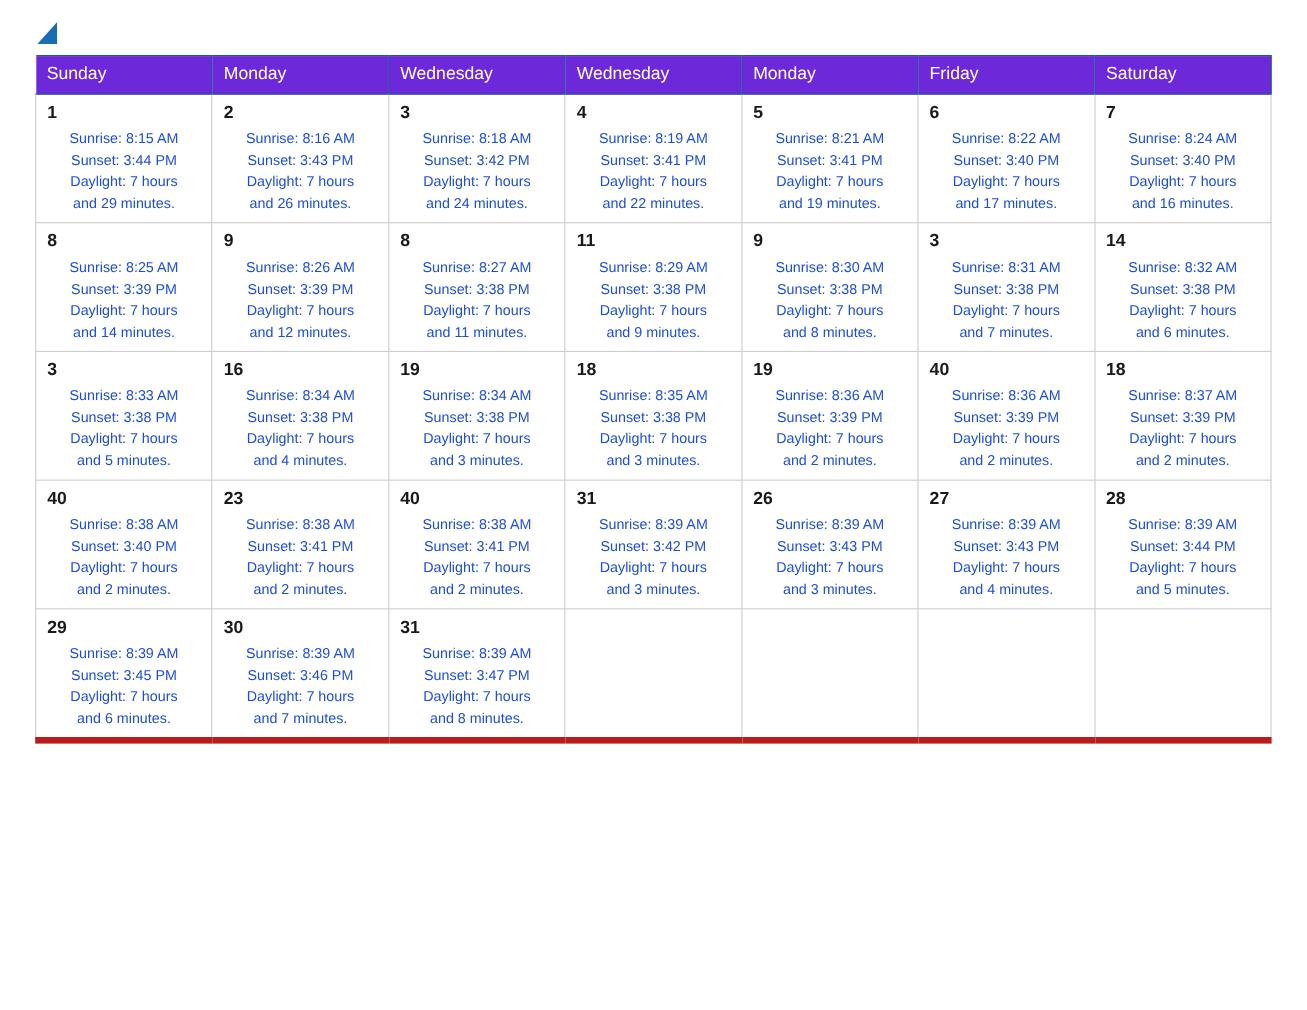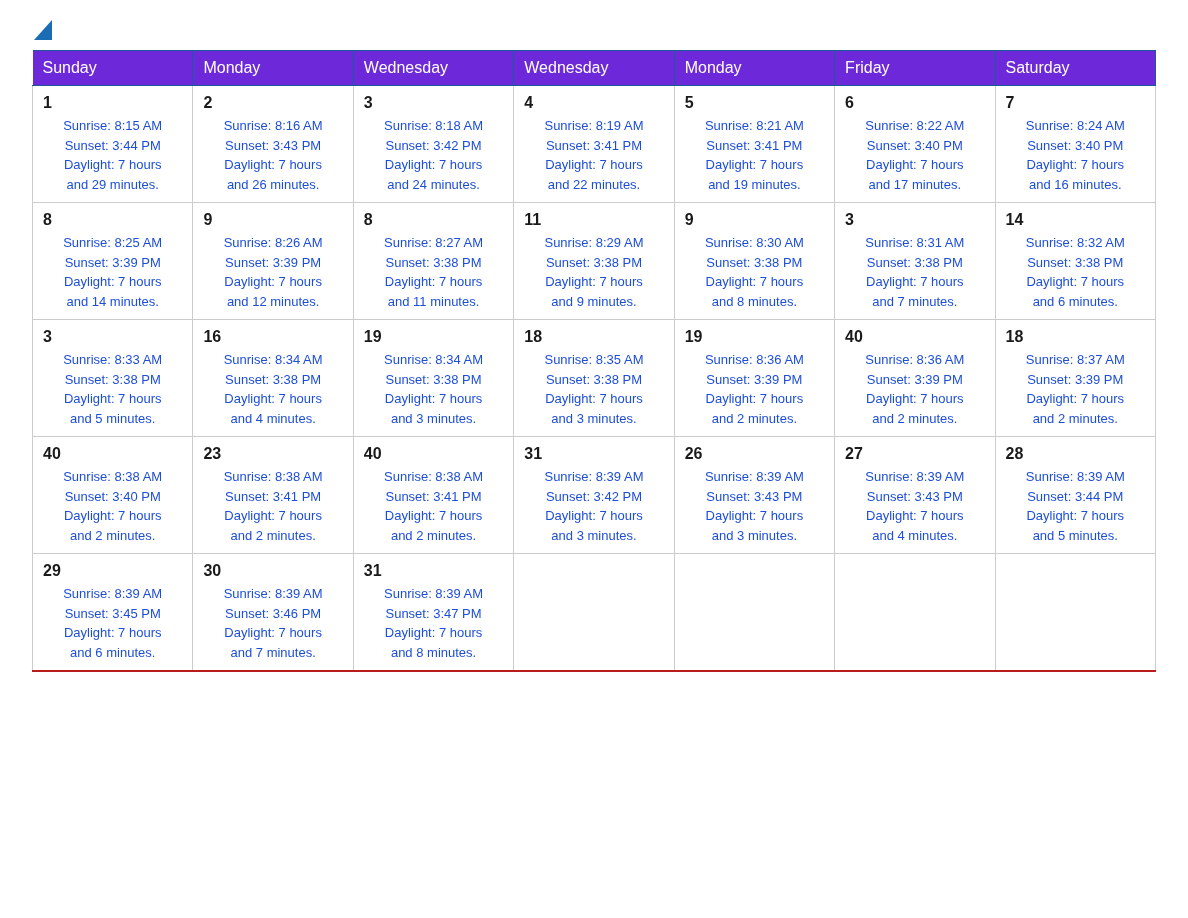--- a/index.html
+++ b/index.html
@@ -80,21 +80,21 @@
     .day-info {
       font-size: 13px;
       color: #1d4ed8;
       line-height: 1.5;
       text-align: center;
     }
     .empty-cell {
       background: #fff;
     }
     tr:last-child td {
-      border-bottom: 2px solid #b91c1c;
+      border-bottom: 6px solid #b91c1c;
     }
     .week-row td:first-child {
       border-left: 1px solid #ccc;
     }
     thead tr th:first-child {
       border-left: none;
     }
   </style>
 </head>
 <body>

